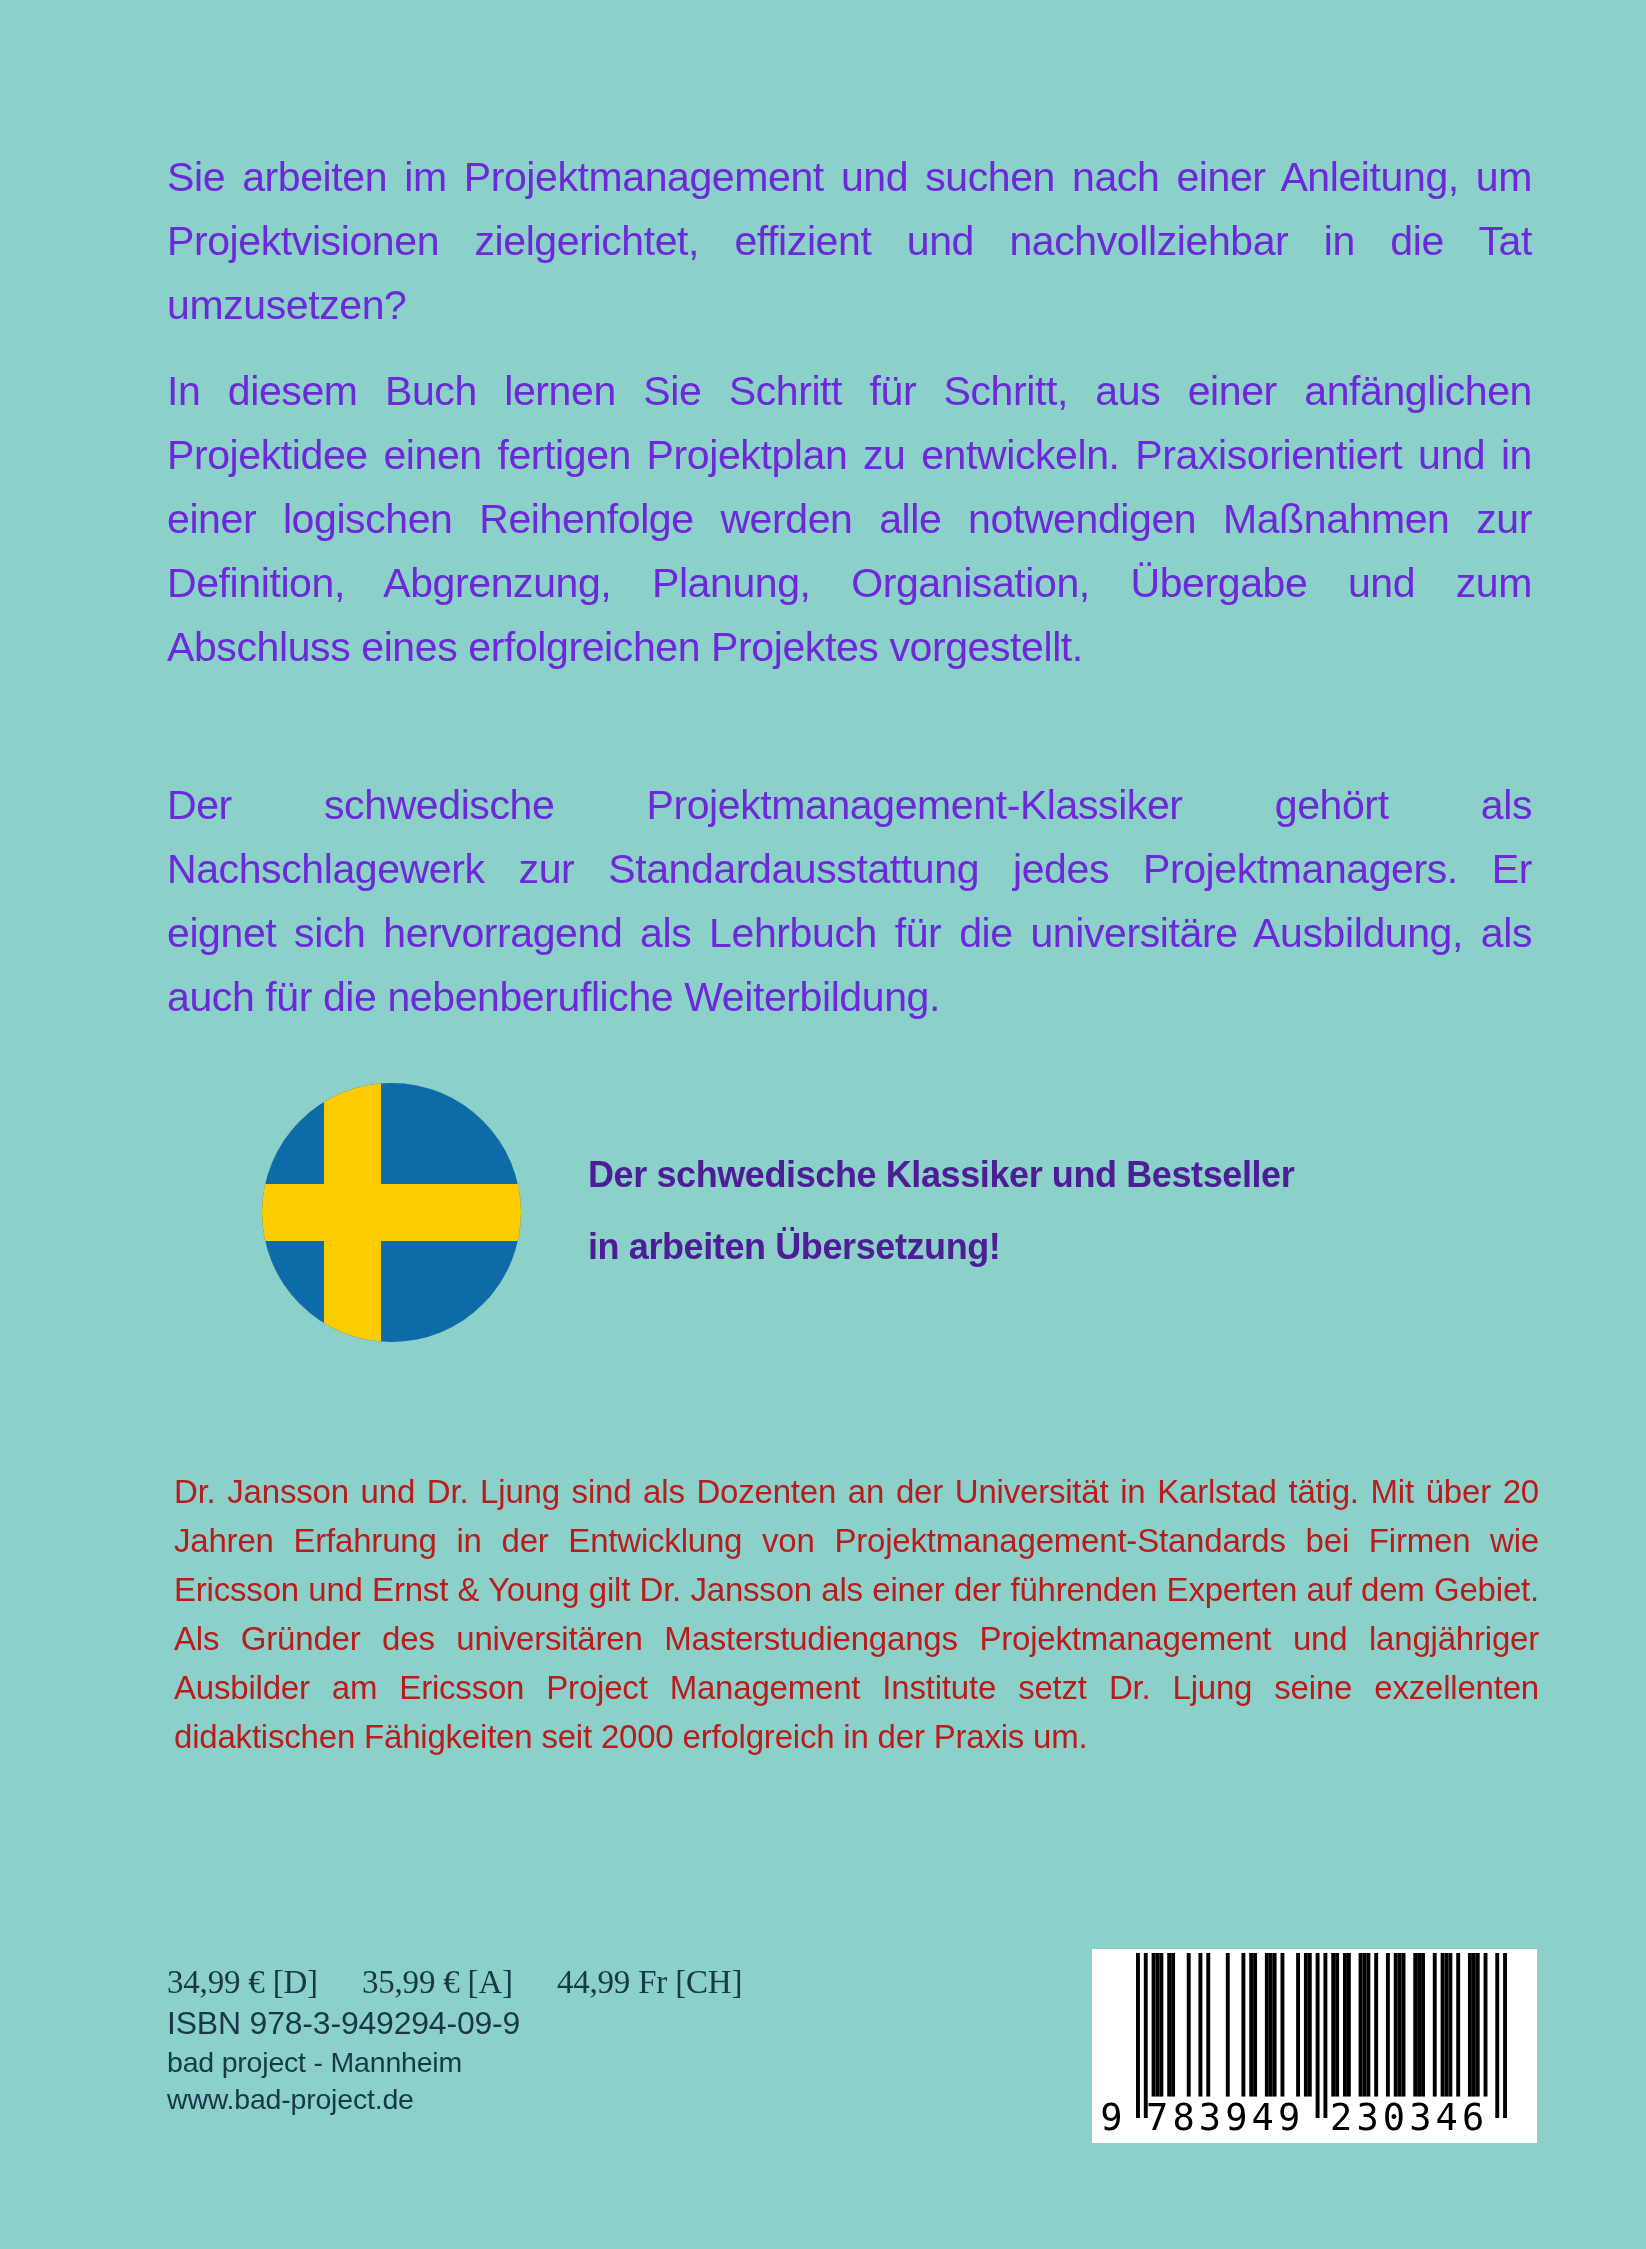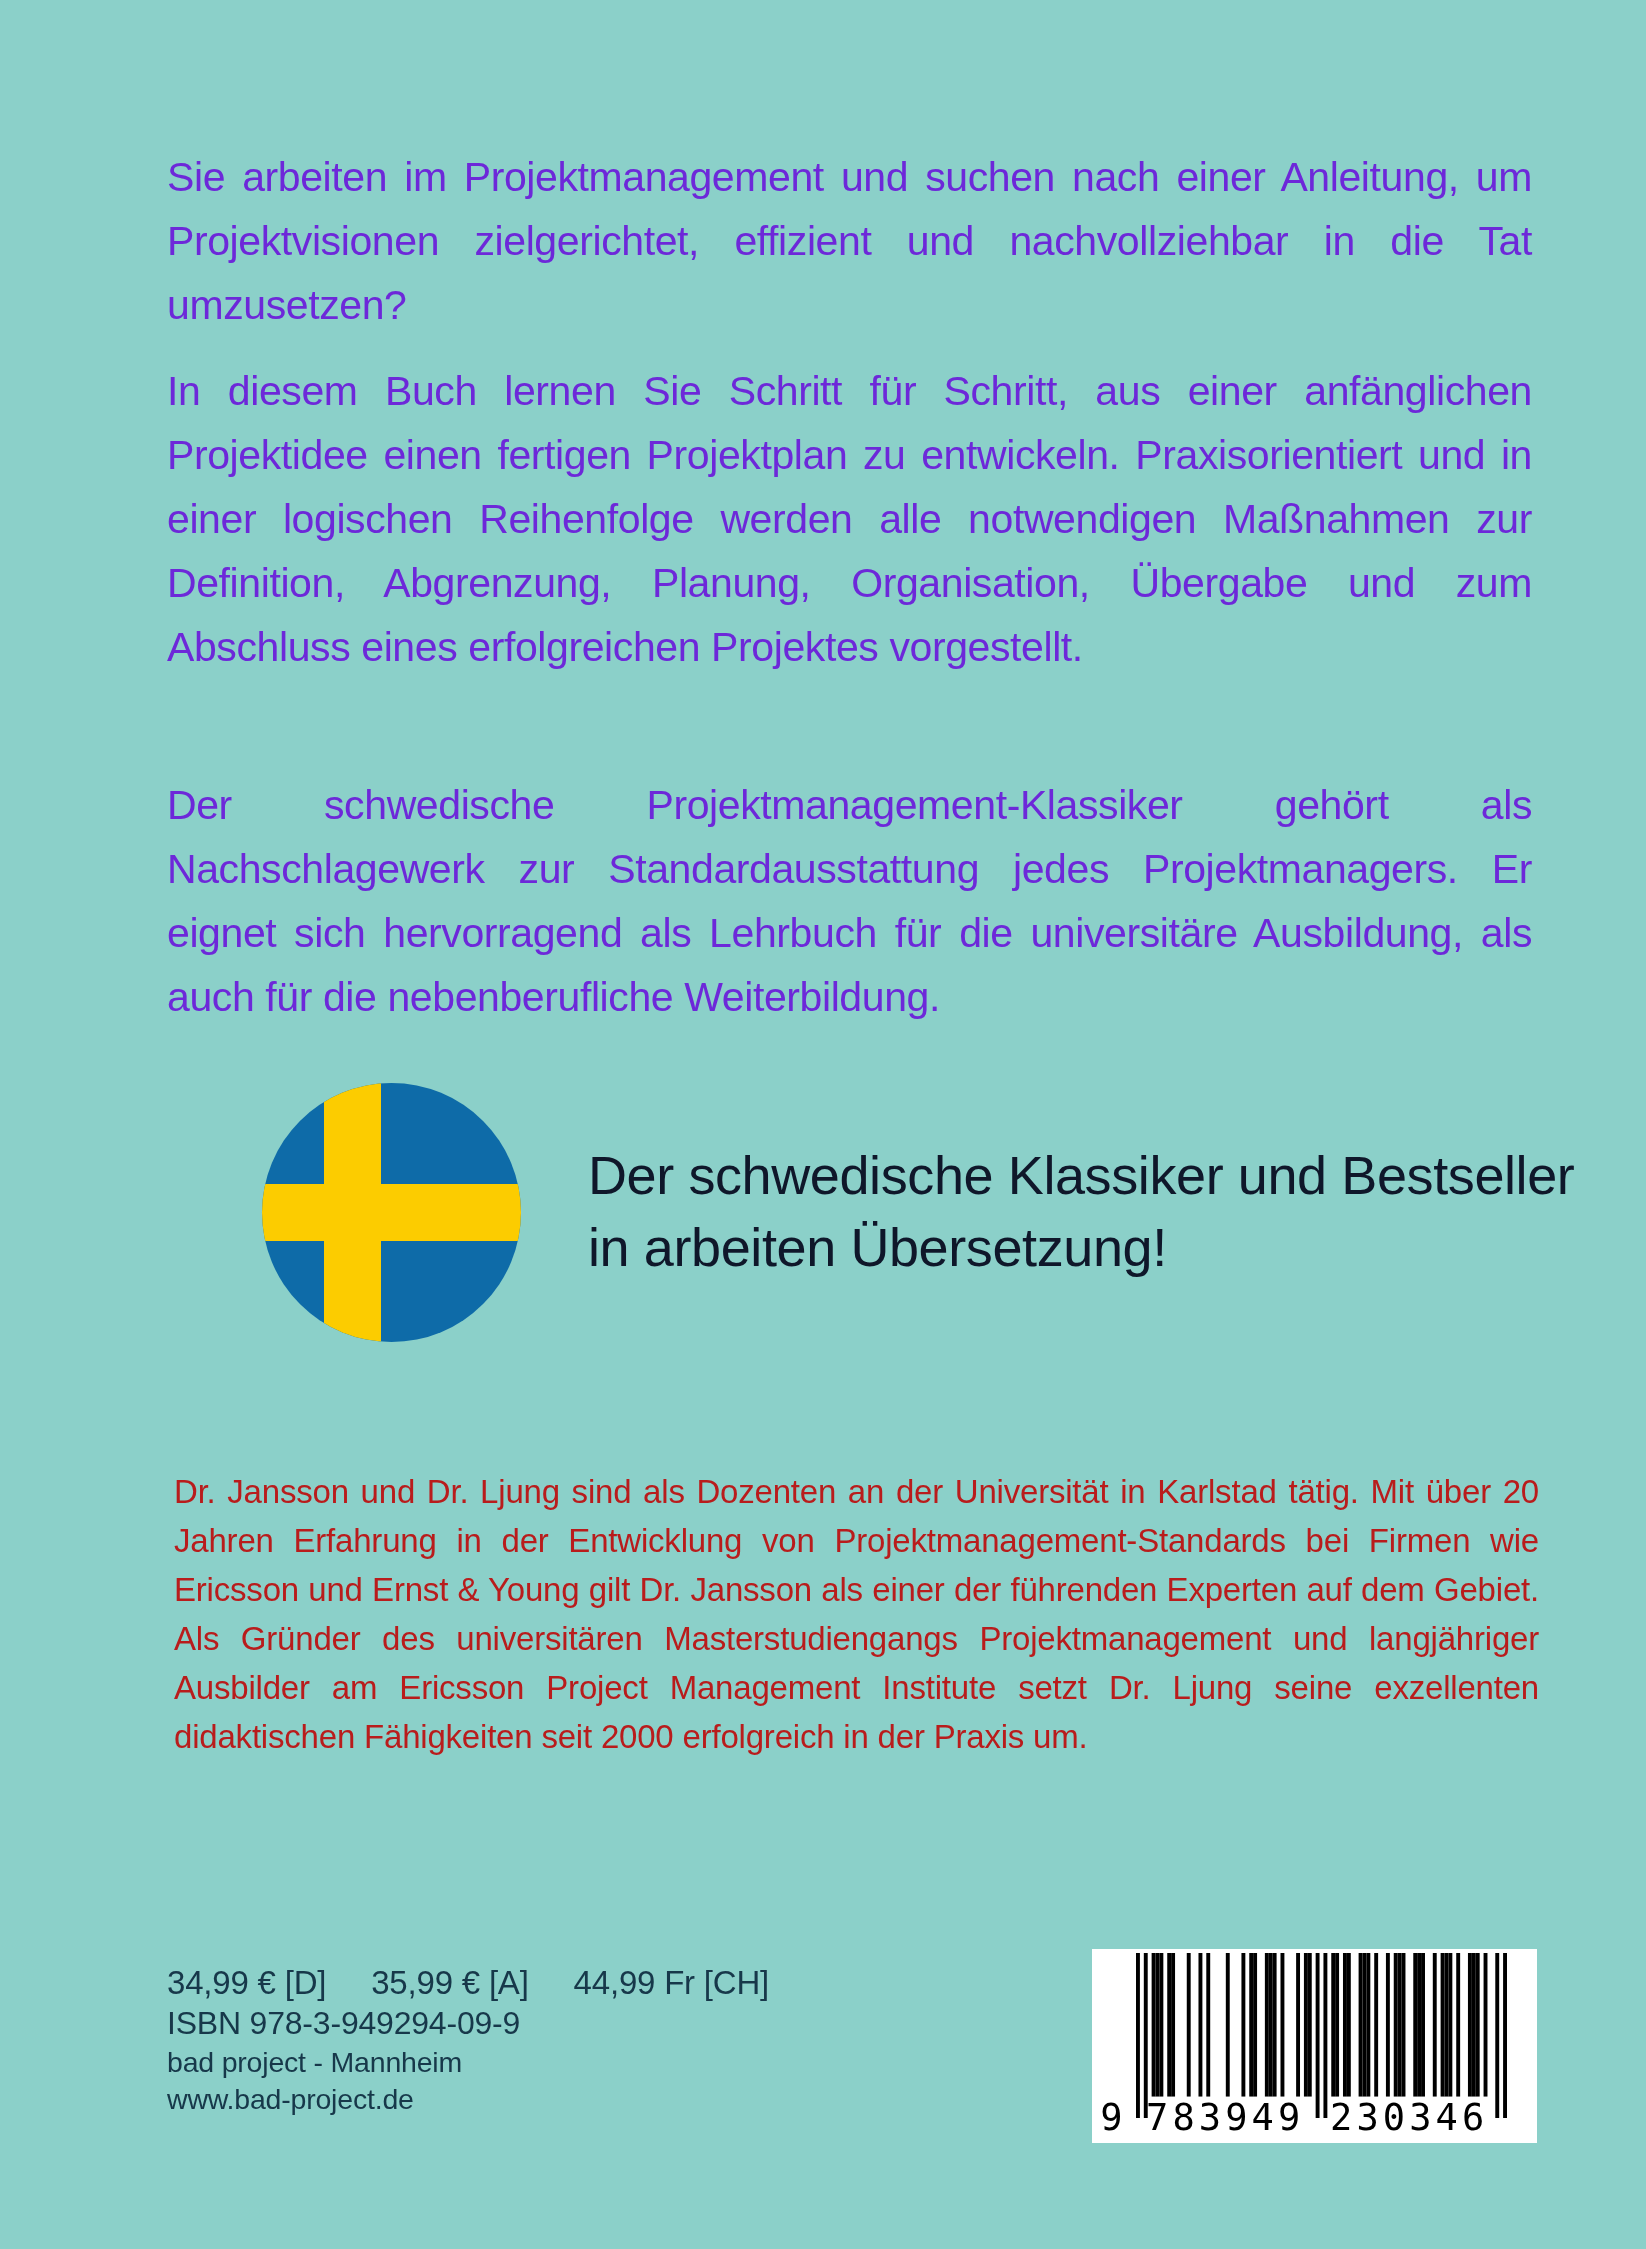--- a/index.html
+++ b/index.html
@@ -52,24 +52,24 @@
     left: 0;
     top: 101px;
     width: 100%;
     height: 57px;
     background: #FCCC00;
   }
   .tagline {
     position: absolute;
     left: 588px;
     top: 1139px;
-    color: #0f172a;
-    font-size: 54px;
+    color: #4c1d95;
+    font-size: 36px;
     line-height: 72px;
-    font-weight: 400;
+    font-weight: 700;
     letter-spacing: -0.4px;
     white-space: nowrap;
   }
   .authors {
     position: absolute;
     left: 174px;
     top: 1434px;
     width: 1365px;
     font-size: 33px;
     line-height: 49px;
@@ -82,20 +82,21 @@
     position: absolute;
     left: 167px;
     top: 1962px;
     color: #17384A;
     letter-spacing: -0.2px;
   }
   .price-line {
     font-size: 33px;
     line-height: 41px;
     white-space: nowrap;
+    font-family: Liberation Serif, serif;
   }
   .price-line span { margin-right: 36px; }
   .price-line span:last-child { margin-right: 0; }
   .isbn-line {
     font-size: 32px;
     line-height: 41px;
     white-space: nowrap;
   }
   .publisher-name, .publisher-site {
     font-size: 28.5px;

